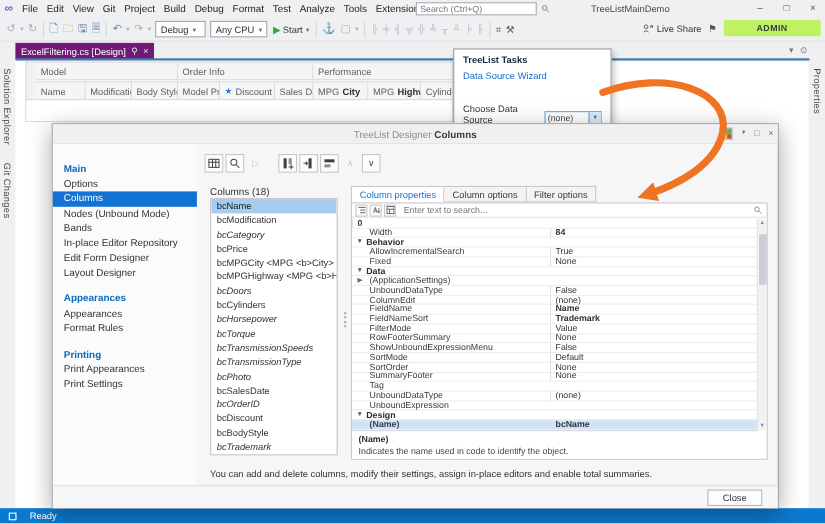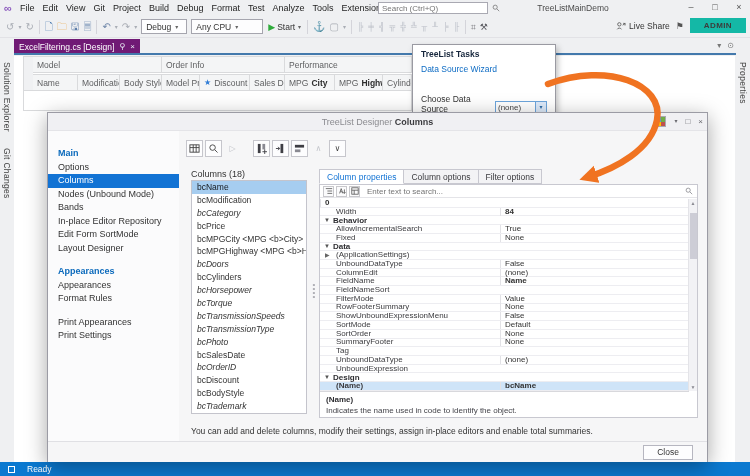--- a/index.html
+++ b/index.html
@@ -22,21 +22,21 @@
   .tbi{display:inline-block;text-align:center;font-size:10px;line-height:20px;padding:0 2px}
   .gray{color:#a9adb5}.blue{color:#6e86a8}
   .tsep{width:1px;height:14px;background:#d4d4da;margin:0 3px}
   .combo{height:15px;border:1px solid #a5a5ae;background:#fdfdfe;display:flex;align-items:center;font-size:8.5px;color:#333;padding:0 2px 0 4px;margin:0 2px}
   .combo .car{color:#666;font-size:6px;margin-left:4px}
   #start-btn{display:flex;align-items:center;font-size:8.5px;color:#333;padding:0 3px}
   #start-btn .play{color:#2fab3c;font-size:9px;margin-right:2px}
   .fmt{color:#b9bdc6;font-size:8px;letter-spacing:0;padding:0 2.5px}
   #right-tools{position:absolute;right:4px;top:18px;display:flex;align-items:center;gap:6px}
   #live-share{display:flex;align-items:center;gap:3px;font-size:8.5px;color:#333}
-  #admin-chip{background:#14b8a6;color:#3c3c3c;font-size:8px;font-weight:bold;padding:3px 14px;letter-spacing:.4px}
+  #admin-chip{background:#bef264;color:#3c3c3c;font-size:8px;font-weight:bold;padding:3px 30px;letter-spacing:.4px}
 
   
   #tabrow{position:absolute;left:14px;top:39px;width:736px;height:15px}
   #doc-tab{position:absolute;left:0;top:0;height:15px;background:#701a75;color:#fff;font-size:8.5px;
     display:flex;align-items:center;padding:0 5px;gap:5px}
   #doc-tab .ticon{font-size:8px;color:#e8eef5}
   #tab-underline{position:absolute;left:0px;top:14px;width:722px;height:2px;background:#4379ac}
   #tabrow-right{position:absolute;right:16px;top:2px;color:#777;font-size:8px;display:flex;gap:6px}
 
   
@@ -196,21 +196,21 @@
     <span class="tbi" style="color:#5b7ca8">🗏</span>
     <span class="tsep"></span>
     <span class="tbi blue">↶</span>
     <span class="tbi gray" style="font-size:6px">▾</span>
     <span class="tbi gray">↷</span>
     <span class="tbi gray" style="font-size:6px">▾</span>
     <div class="combo" style="width:46px">
       <span>Debug</span>
         <span class="car">▾</span>
     </div>
-    <div class="combo" style="width:72px">
+    <div class="combo" style="width:52px">
       <span>Any CPU</span>
         <span class="car">▾</span>
     </div>
     <div id="start-btn">
       <span class="play">▶</span>
       <span>Start</span>
       <span class="car" style="font-size:6px;color:#666;margin-left:3px">▾</span>
     </div>
     <span class="tsep"></span>
     <span class="tbi" style="color:#7a6a9d">⚓</span>
@@ -352,27 +352,28 @@
       </div>
     </div>
 
     <div id="dlg-nav">
         <div class="nav-header">Main</div>
         <div class="nav-item">Options</div>
         <div class="nav-item sel">Columns</div>
         <div class="nav-item">Nodes (Unbound Mode)</div>
         <div class="nav-item">Bands</div>
         <div class="nav-item">In-place Editor Repository</div>
-        <div class="nav-item">Edit Form SortMode</div>
+        <div class="nav-item">Edit Form Designer</div>
         <div class="nav-item">Layout Designer</div>
         <div class="nav-gap"></div>
         <div class="nav-header">Appearances</div>
         <div class="nav-item">Appearances</div>
         <div class="nav-item">Format Rules</div>
         <div class="nav-gap"></div>
+        <div class="nav-header">Printing</div>
         <div class="nav-item">Print Appearances</div>
         <div class="nav-item">Print Settings</div>
       </div>
 
     <div id="dlg-toolbar">
       <div class="dbtn">
         <svg width="11" height="11" viewBox="0 0 12 12">
             <rect x="1" y="2" width="10" height="8" fill="none" stroke="#444"></rect>
             <path d="M1 5h10M4.6 2v8M7.8 2v8" stroke="#444" fill="none"></path>
           </svg>
@@ -507,20 +508,21 @@
           <div class="grow">
             <div class="gname"><span>ColumnEdit</span></div>
             <div class="gval">(none)</div>
           </div>
           <div class="grow">
             <div class="gname"><span>FieldName</span></div>
             <div class="gval b">Name</div>
           </div>
           <div class="grow">
             <div class="gname"><span>FieldNameSort</span></div>
+            <div class="gval b">Trademark</div>
           </div>
           <div class="grow">
             <div class="gname"><span>FilterMode</span></div>
             <div class="gval">Value</div>
           </div>
           <div class="grow">
             <div class="gname"><span>RowFooterSummary</span></div>
             <div class="gval">None</div>
           </div>
           <div class="grow">

